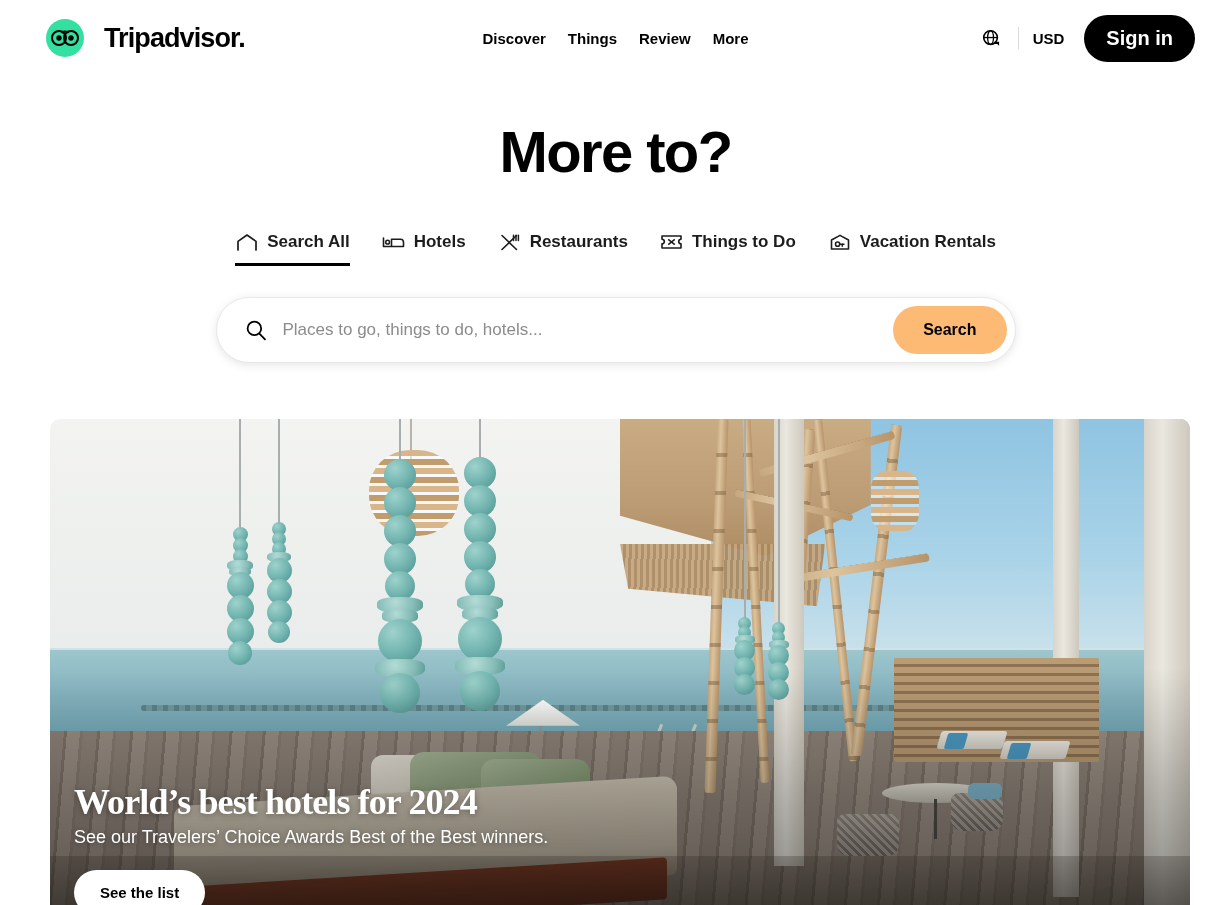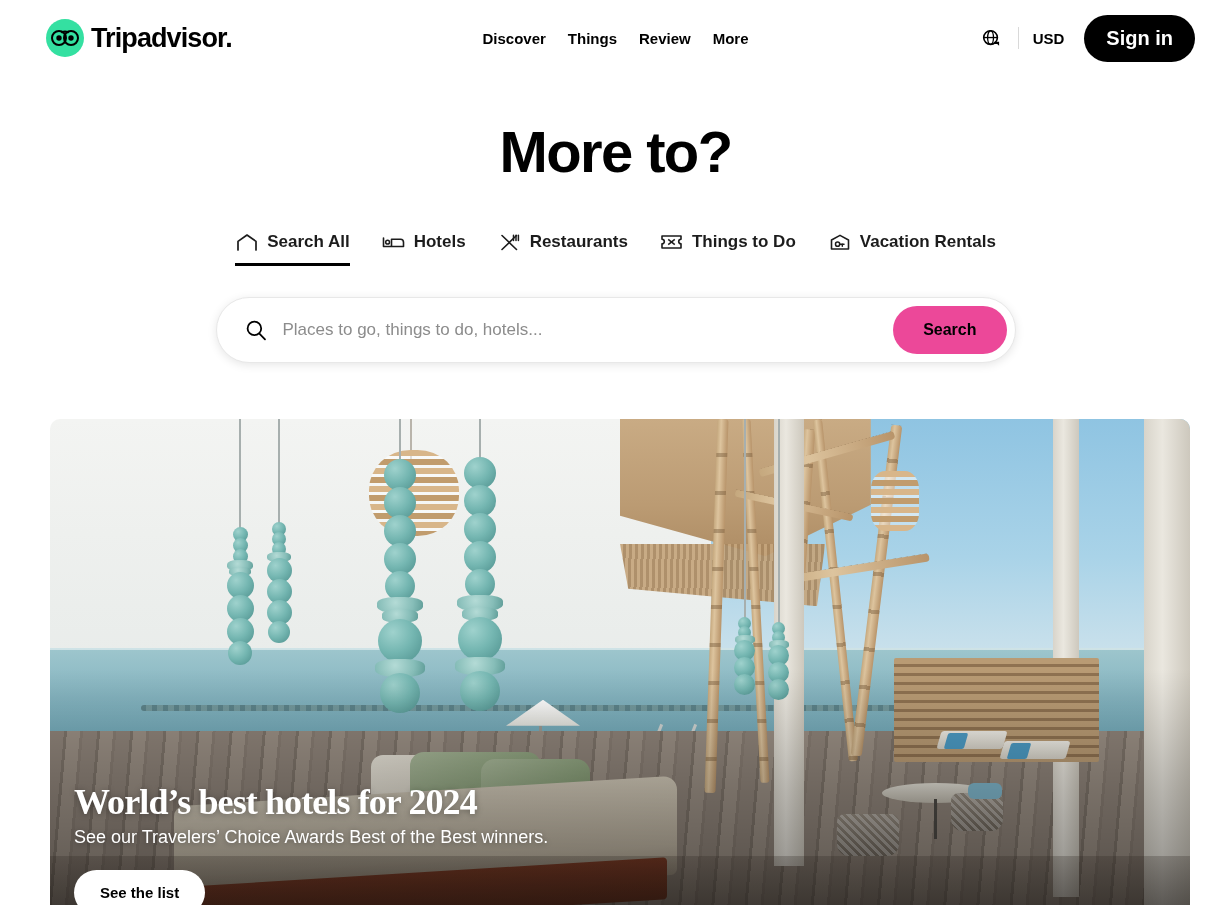--- a/index.html
+++ b/index.html
@@ -19,21 +19,21 @@
     height: 76px;
     display: flex;
     align-items: center;
     padding: 0 36px 0 46px;
     position: relative;
   }
 
   .logo {
     display: flex;
     align-items: center;
-    gap: 7px;
+    gap: 20px;
     cursor: pointer;
   }
   .logo-mark {
     width: 38px; height: 38px;
     border-radius: 50%;
     background: #34e0a1;
     display: flex;
     align-items: center;
     justify-content: center;
     flex: none;
@@ -171,21 +171,21 @@
     border: none;
     outline: none;
     font-size: 17px;
     font-family: inherit;
     color: #1c1c1c;
     padding-left: 14px;
     background: transparent;
   }
   .search-input::placeholder { color: #8c8c8c; }
   .search-btn {
-    background: #ec4899;
+    background: #fdba74;
     color: #000;
     font-size: 16px;
     font-weight: bold;
     border: none;
     border-radius: 999px;
     padding: 15px 30px;
     cursor: pointer;
     font-family: inherit;
     flex: none;
   }

